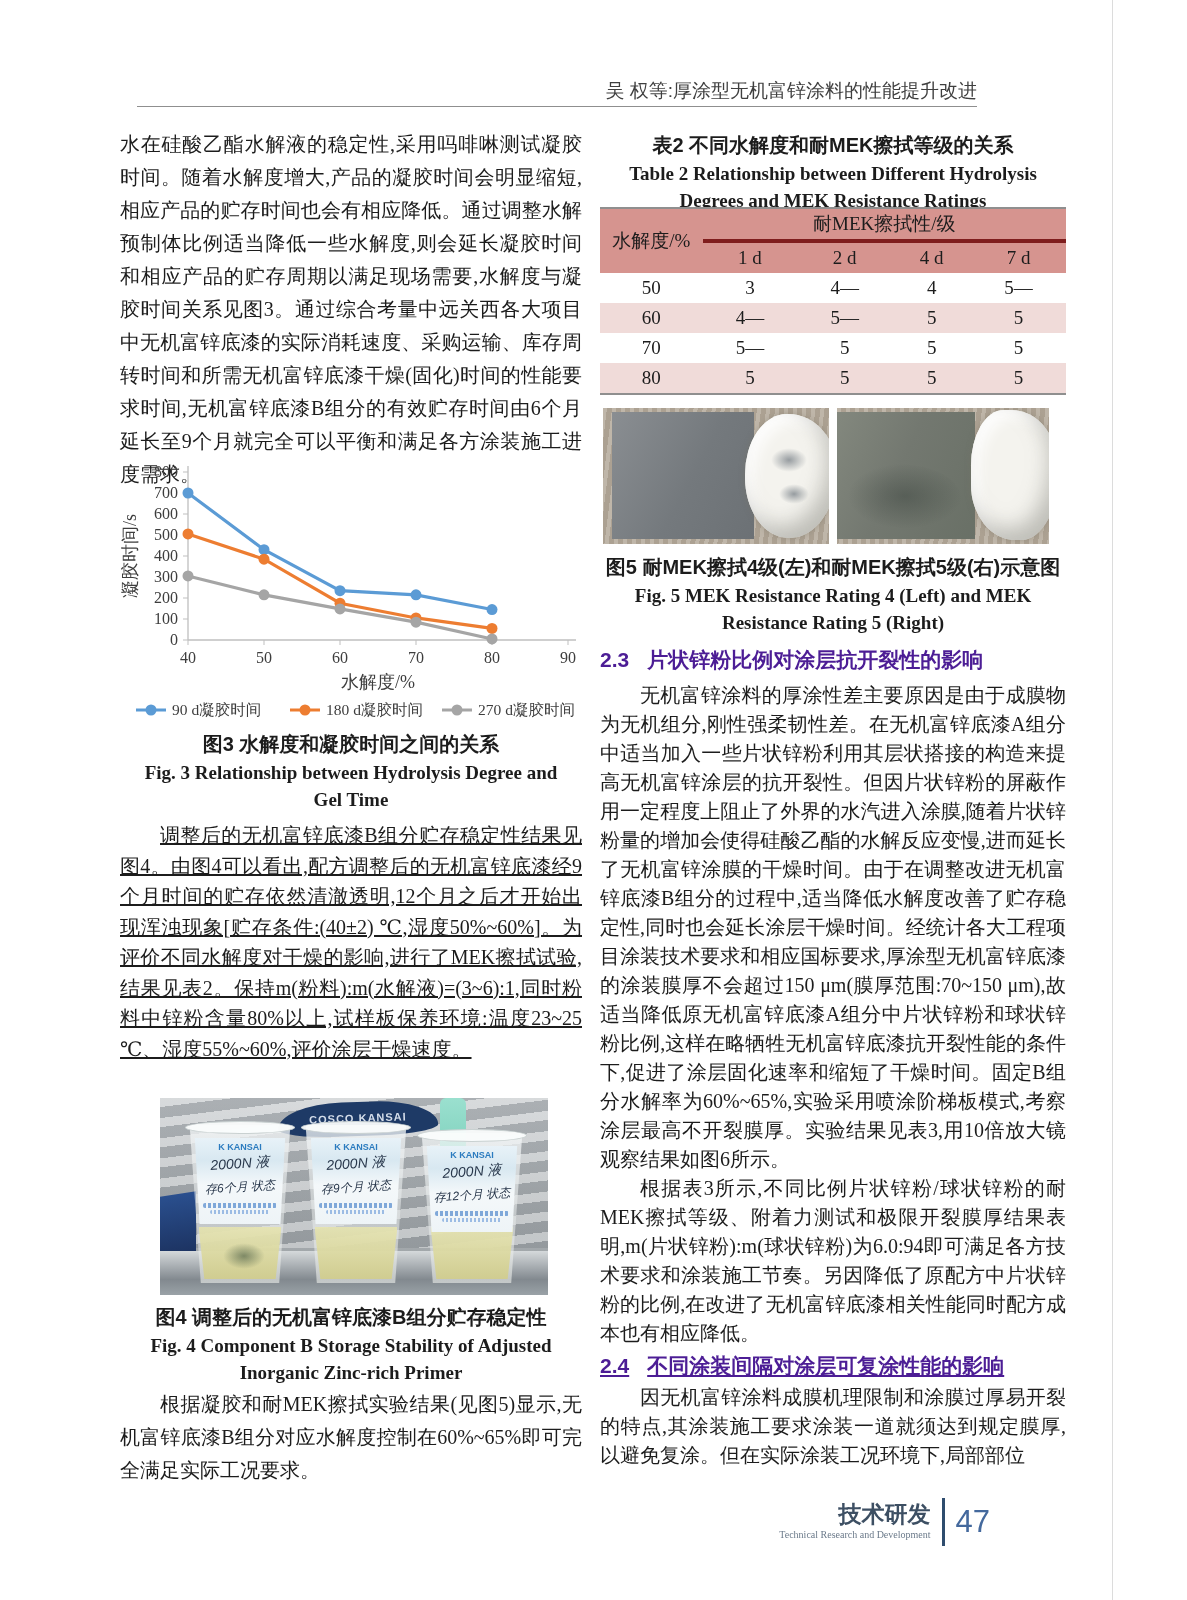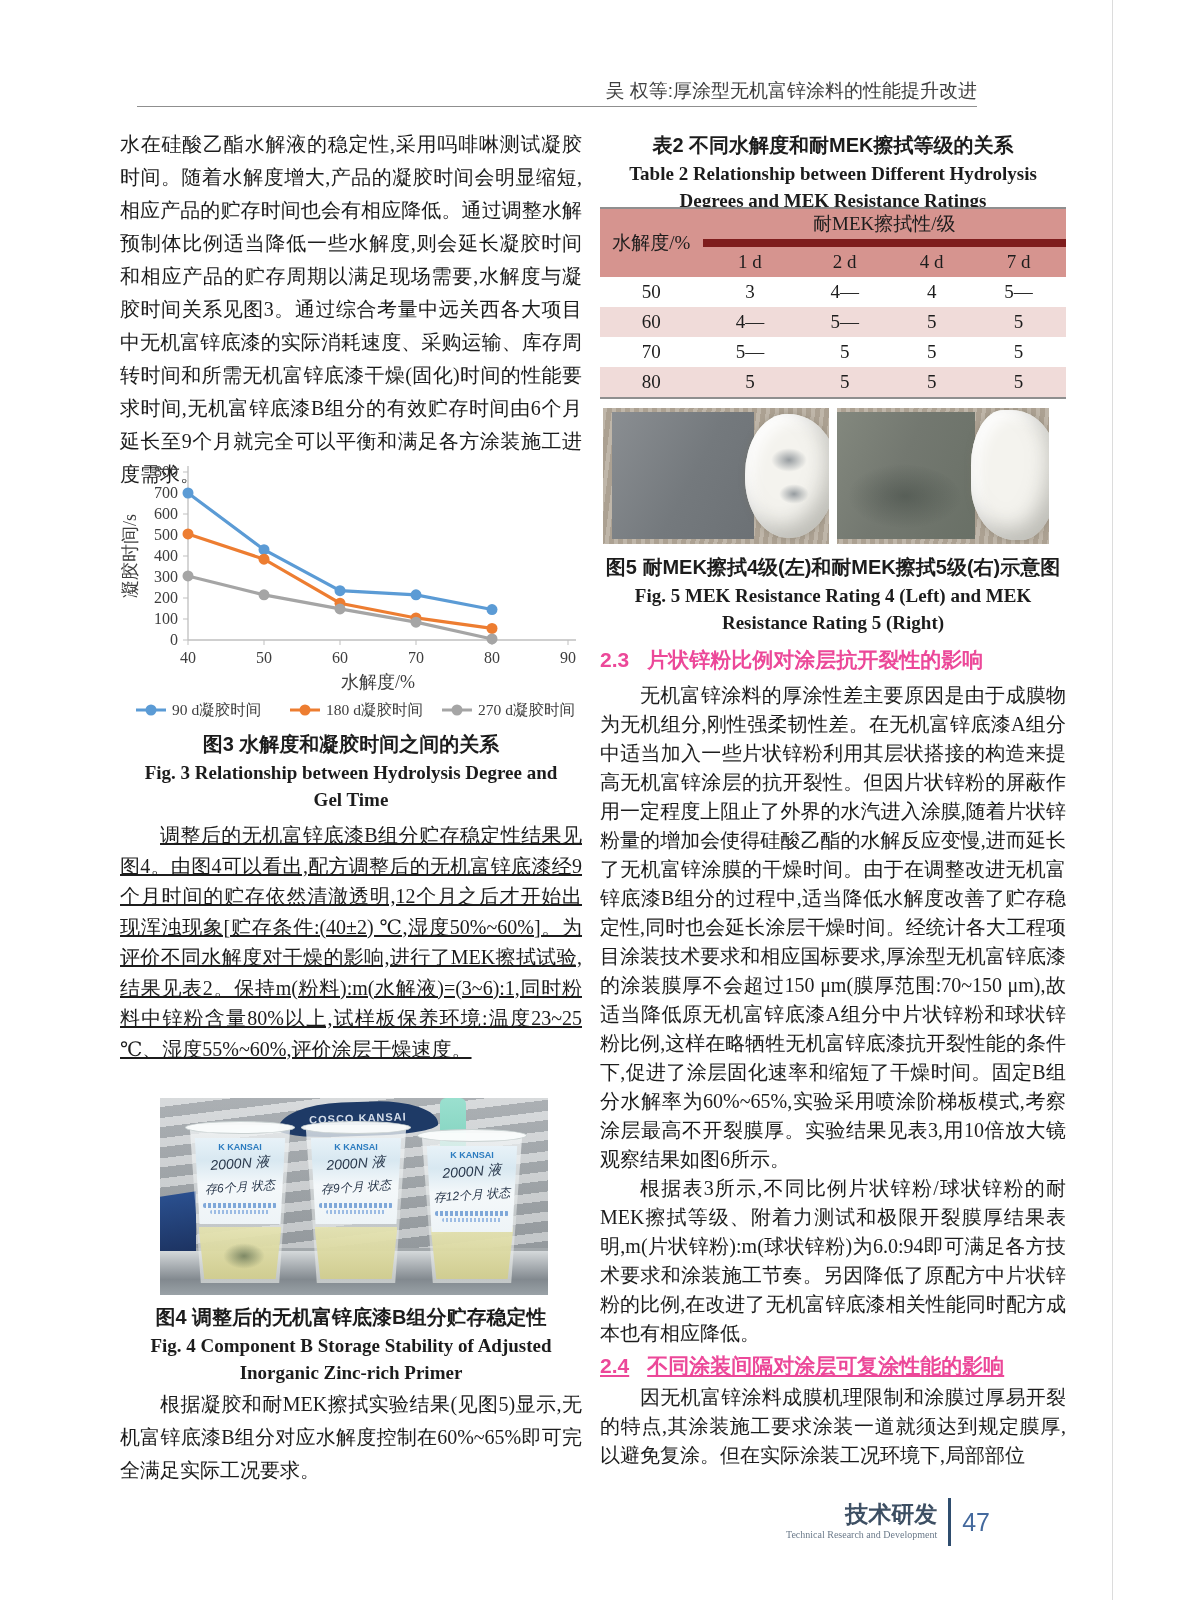--- a/index.html
+++ b/index.html
@@ -10,27 +10,27 @@
              font-family:"Liberation Sans","DejaVu Sans",sans-serif;}
   .head-rule{position:absolute;top:106px;left:137px;right:135px;height:1px;background:#8f8f8f;}
   
   .colL{position:absolute;left:120px;width:462px;}
   .colR{position:absolute;left:600px;width:466px;}
   .para{font-size:20px;line-height:33px;text-align:justify;}
   .rpara{font-size:20px;line-height:29px;text-align:justify;margin:0;}
   .indent{text-indent:2em;}
   .capcn{font-family:"Liberation Sans","DejaVu Sans",sans-serif;font-weight:bold;font-size:20px;text-align:center;line-height:30px;}
   .capen{font-family:"Liberation Serif","DejaVu Serif",serif;font-weight:bold;font-size:19px;text-align:center;line-height:27px;}
-  .sechead{font-family:"Liberation Sans","DejaVu Sans",sans-serif;font-weight:bold;font-size:21px;color:#ec4899;line-height:30px;}
+  .sechead{font-family:"Liberation Sans","DejaVu Sans",sans-serif;font-weight:bold;font-size:21px;color:#4c1d95;line-height:30px;}
   .sechead .no{margin-right:18px;}
   
   table.t2{width:100%;border-collapse:collapse;border-top:2px solid #8f8f8f;border-bottom:2px solid #8f8f8f;font-size:19px;}
   table.t2 th,table.t2 td{text-align:center;font-weight:normal;padding:2px 0;height:26px;}
   table.t2 thead th{background:#d6948f;}
-  table.t2 .hgroup{border-bottom:8px solid #7f1d1d;}
+  table.t2 .hgroup{border-bottom:4px solid #7f1d1d;}
   table.t2 tbody tr.alt td{background:#f0dbd9;}
   
   .chartbox{position:absolute;}
   .chartbox svg{display:block;}
   .chartbox text{fill:#3d3d3d;font-family:"Liberation Serif","DejaVu Serif",serif;}
   .chartbox .tick{font-size:16px;}
   .chartbox .axis{font-size:18px;}
   .chartbox .legend{font-size:15.5px;}
   
   .f4{position:absolute;overflow:hidden;background:linear-gradient(#c3c7ca,#a8adb0 62%,#999fa3);}
@@ -79,21 +79,21 @@
       box-shadow:inset -10px -12px 20px rgba(148,148,140,.55),inset 8px 8px 14px rgba(255,255,255,.95),0 0 6px rgba(120,115,100,.4);}
   .f5a .cloth{right:-8px;top:6px;width:92px;height:124px;border-radius:46% 54% 52% 48%/50% 46% 56% 50%;}
   .f5b .cloth{right:-10px;top:2px;width:88px;height:130px;border-radius:40% 58% 46% 54%/46% 50% 58% 46%;}
   .f5 .smudge{position:absolute;border-radius:50%;background:radial-gradient(rgba(88,98,108,.6),rgba(88,98,108,0) 70%);}
   
   .footer{position:absolute;top:1498px;right:122px;display:flex;align-items:center;gap:11px;}
   .footer .txt{text-align:right;}
   .footer .cn{font-family:"Liberation Sans","DejaVu Sans",sans-serif;font-weight:bold;font-size:23px;color:#3d4f63;line-height:25px;}
   .footer .en{font-size:10px;color:#6b7a8a;line-height:16px;}
   .footer .bar{width:3px;height:48px;background:#2f4d6e;}
-  .footer .num{font-family:"Liberation Sans","DejaVu Sans",sans-serif;font-size:25px;color:#44699d;}
+  .footer .num{font-family:"Liberation Sans","DejaVu Sans",sans-serif;font-size:31px;color:#44699d;}
 </style>
 </head>
 <body>
 
 <div class="page">
 
   <div class="run-title">吴  权等:厚涂型无机富锌涂料的性能提升改进</div>
   <div class="head-rule"></div>
 
   <div class="colL para" style="top:128px;">水在硅酸乙酯水解液的稳定性,采用吗啡啉测试凝胶时间。随着水解度增大,产品的凝胶时间会明显缩短,相应产品的贮存时间也会有相应降低。通过调整水解预制体比例适当降低一些水解度,则会延长凝胶时间和相应产品的贮存周期以满足现场需要,水解度与凝胶时间关系见图3。通过综合考量中远关西各大项目中无机富锌底漆的实际消耗速度、采购运输、库存周转时间和所需无机富锌底漆干燥(固化)时间的性能要求时间,无机富锌底漆B组分的有效贮存时间由6个月延长至9个月就完全可以平衡和满足各方涂装施工进度需求。</div>

